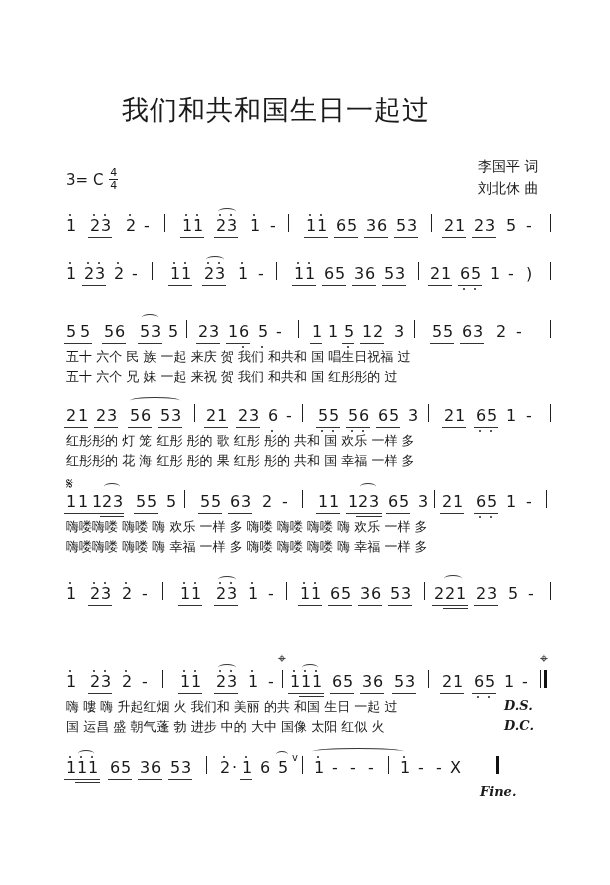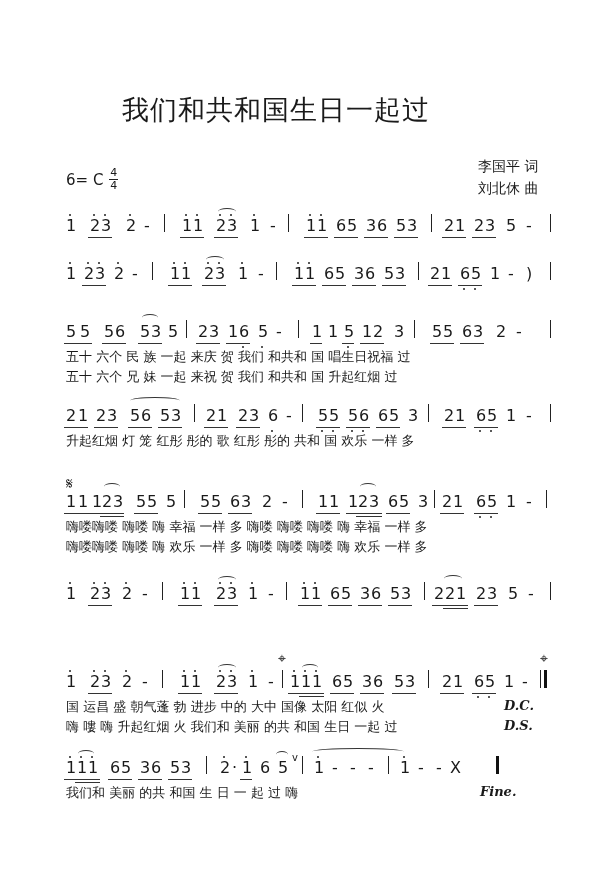--- a/index.html
+++ b/index.html
@@ -22,21 +22,21 @@
   .mark { position: absolute; font-size: 13px; font-weight: bold; font-style: italic; font-family: "DejaVu Serif", serif; }
   .dbl { position: absolute; width: 3px; height: 18px; background: #111; }
   .sym { position: absolute; font-size: 14px; }
 </style>
 </head>
 <body>
 
 <div class="title">我们和共和国生日一起过</div>
 
 <div class="key">
-  <span>6= C</span>
+  <span>3= C</span>
   <span class="tsig">
     <span>4</span>
     <span class="bar"></span>
     <span>4</span>
   </span>
 </div>
 
 <div class="credits">
   <div>李国平  词</div>
   <div>刘北休  曲</div>
@@ -195,21 +195,21 @@
       <span class="n" style="left:377px">5</span>
     <span class="ul" style="left:364px;top:27px;width:24px"></span>
     <span class="n" style="left:396px">6</span>
       <span class="n" style="left:407px">3</span>
     <span class="ul" style="left:394px;top:27px;width:24px"></span>
     <span class="n" style="left:430px">2</span>
     <span class="n" style="left:450px">-</span>
     <span class="bl" style="left:484px"></span>
   </div>
   <div class="lyr" style="top:6px">五十  六个  民   族     一起 来庆 贺       我们 和共和 国     唱生日祝福 过</div>
-  <div class="lyr" style="top:6px">五十  六个  兄   妹     一起 来祝 贺       我们 和共和 国     升起红烟 过</div>
+  <div class="lyr" style="top:6px">五十  六个  兄   妹     一起 来祝 贺       我们 和共和 国     红彤彤的 过</div>
 </div>
 
 <div class="row" style="top:400px">
   <div class="notes">
     <span class="n" style="left:0">2</span>
       <span class="n" style="left:12px">1</span>
     <span class="ul" style="left:-2px;top:27px;width:24px"></span>
     <span class="n" style="left:30px">2</span>
       <span class="n" style="left:41px">3</span>
     <span class="ul" style="left:28px;top:27px;width:24px"></span>
@@ -251,21 +251,22 @@
     <span class="ul" style="left:376px;top:27px;width:24px"></span>
     <span class="n" style="left:410px">6</span>
       <span class="n" style="left:421px">5</span>
     <span class="ul" style="left:408px;top:27px;width:24px"></span>
     <span class="dot" style="left:413px;top:30px"></span>
       <span class="dot" style="left:424px;top:30px"></span>
     <span class="n" style="left:440px">1</span>
     <span class="n" style="left:460px">-</span>
     <span class="bl" style="left:484px"></span>
   </div>
-  <div class="lyr" style="top:6px">升起红烟 灯     笼    红彤 彤的 歌       红彤 彤的 共和 国     欢乐 一样 多</div>
+  <div class="lyr" style="top:6px">红彤彤的 灯     笼    红彤 彤的 歌       红彤 彤的 共和 国     欢乐 一样 多</div>
+  <div class="lyr" style="top:6px">红彤彤的 花     海    红彤 彤的 果       红彤 彤的 共和 国     幸福 一样 多</div>
 </div>
 
 <div class="row" style="top:486px">
   <span class="sym" style="left:0;top:-12px;font-size:16px">𝄋</span>
   <div class="notes">
     <span class="n" style="left:0">1</span>
       <span class="n" style="left:12px">1</span>
     <span class="n" style="left:26px">1</span>
     <span class="ul" style="left:-2px;top:27px;width:36px"></span>
     <span class="arc" style="left:38px;top:-3px;width:16px"></span>
@@ -306,22 +307,22 @@
     <span class="ul" style="left:374px;top:27px;width:24px"></span>
     <span class="n" style="left:410px">6</span>
       <span class="n" style="left:421px">5</span>
     <span class="ul" style="left:408px;top:27px;width:24px"></span>
     <span class="dot" style="left:413px;top:30px"></span>
       <span class="dot" style="left:424px;top:30px"></span>
     <span class="n" style="left:440px">1</span>
     <span class="n" style="left:460px">-</span>
     <span class="bl" style="left:480px"></span>
   </div>
+  <div class="lyr" style="top:6px">嗨喽嗨喽   嗨喽 嗨    欢乐 一样 多       嗨喽 嗨喽   嗨喽 嗨    欢乐 一样 多</div>
   <div class="lyr" style="top:6px">嗨喽嗨喽   嗨喽 嗨    幸福 一样 多       嗨喽 嗨喽   嗨喽 嗨    幸福 一样 多</div>
-  <div class="lyr" style="top:6px">嗨喽嗨喽   嗨喽 嗨    欢乐 一样 多       嗨喽 嗨喽   嗨喽 嗨    欢乐 一样 多</div>
 </div>
 
 <div class="row" style="top:578px">
   <div class="notes">
     <span class="n" style="left:0">1</span>
       <span class="dot" style="left:3px;top:4px"></span>
     <span class="n" style="left:24px">2</span>
       <span class="n" style="left:35px">3</span>
     <span class="dot" style="left:27px;top:4px"></span>
       <span class="dot" style="left:38px;top:4px"></span>
@@ -431,26 +432,26 @@
       <span class="n" style="left:419px">5</span>
     <span class="ul" style="left:406px;top:27px;width:24px"></span>
     <span class="dot" style="left:411px;top:30px"></span>
       <span class="dot" style="left:422px;top:30px"></span>
     <span class="n" style="left:438px">1</span>
     <span class="n" style="left:456px">-</span>
     <span class="bl" style="left:474px"></span>
     <span class="dbl" style="left:478px;top:4px"></span>
   </div>
   <div class="lyr" style="top:6px">
+    <span>嗨  嘍    嗨        升起红烟  火       我们和  美丽 的共 和国     生日 一起 过</span>
+    <span class="mark" style="left:438px;top:0">D.S.</span>
+  </div>
+  <div class="lyr" style="top:6px">
     <span>国  运昌 盛        朝气蓬     勃       进步    中的 大中 国像     太阳 红似 火</span>
     <span class="mark" style="left:438px;top:0">D.C.</span>
-  </div>
-  <div class="lyr" style="top:6px">
-    <span>嗨  嘍    嗨        升起红烟  火       我们和  美丽 的共 和国     生日 一起 过</span>
-    <span class="mark" style="left:438px;top:0">D.S.</span>
   </div>
 </div>
 
 <div class="row" style="top:752px">
   <div class="notes">
     <span class="arc" style="left:12px;top:-2px;width:16px"></span>
     <span class="n" style="left:0">1</span>
       <span class="n" style="left:11px">1</span>
       <span class="n" style="left:22px">1</span>
     <span class="dot" style="left:3px;top:4px"></span>
@@ -487,16 +488,15 @@
       <span class="n" style="left:302px">-</span>
     <span class="bl" style="left:322px"></span>
     <span class="n" style="left:334px">1</span>
       <span class="dot" style="left:337px;top:4px"></span>
     <span class="n" style="left:352px">-</span>
       <span class="n" style="left:370px">-</span>
     <span class="n" style="left:384px">X</span>
     <span class="dbl" style="left:430px;top:4px"></span>
   </div>
   <div class="lyr" style="top:6px">
-    <span>我们和 美丽 的共 和国    生  日 一 起       过                        嗨</span>
     <span class="mark" style="left:414px;top:0">Fine.</span>
   </div>
 </div>
 
 </body></html>

